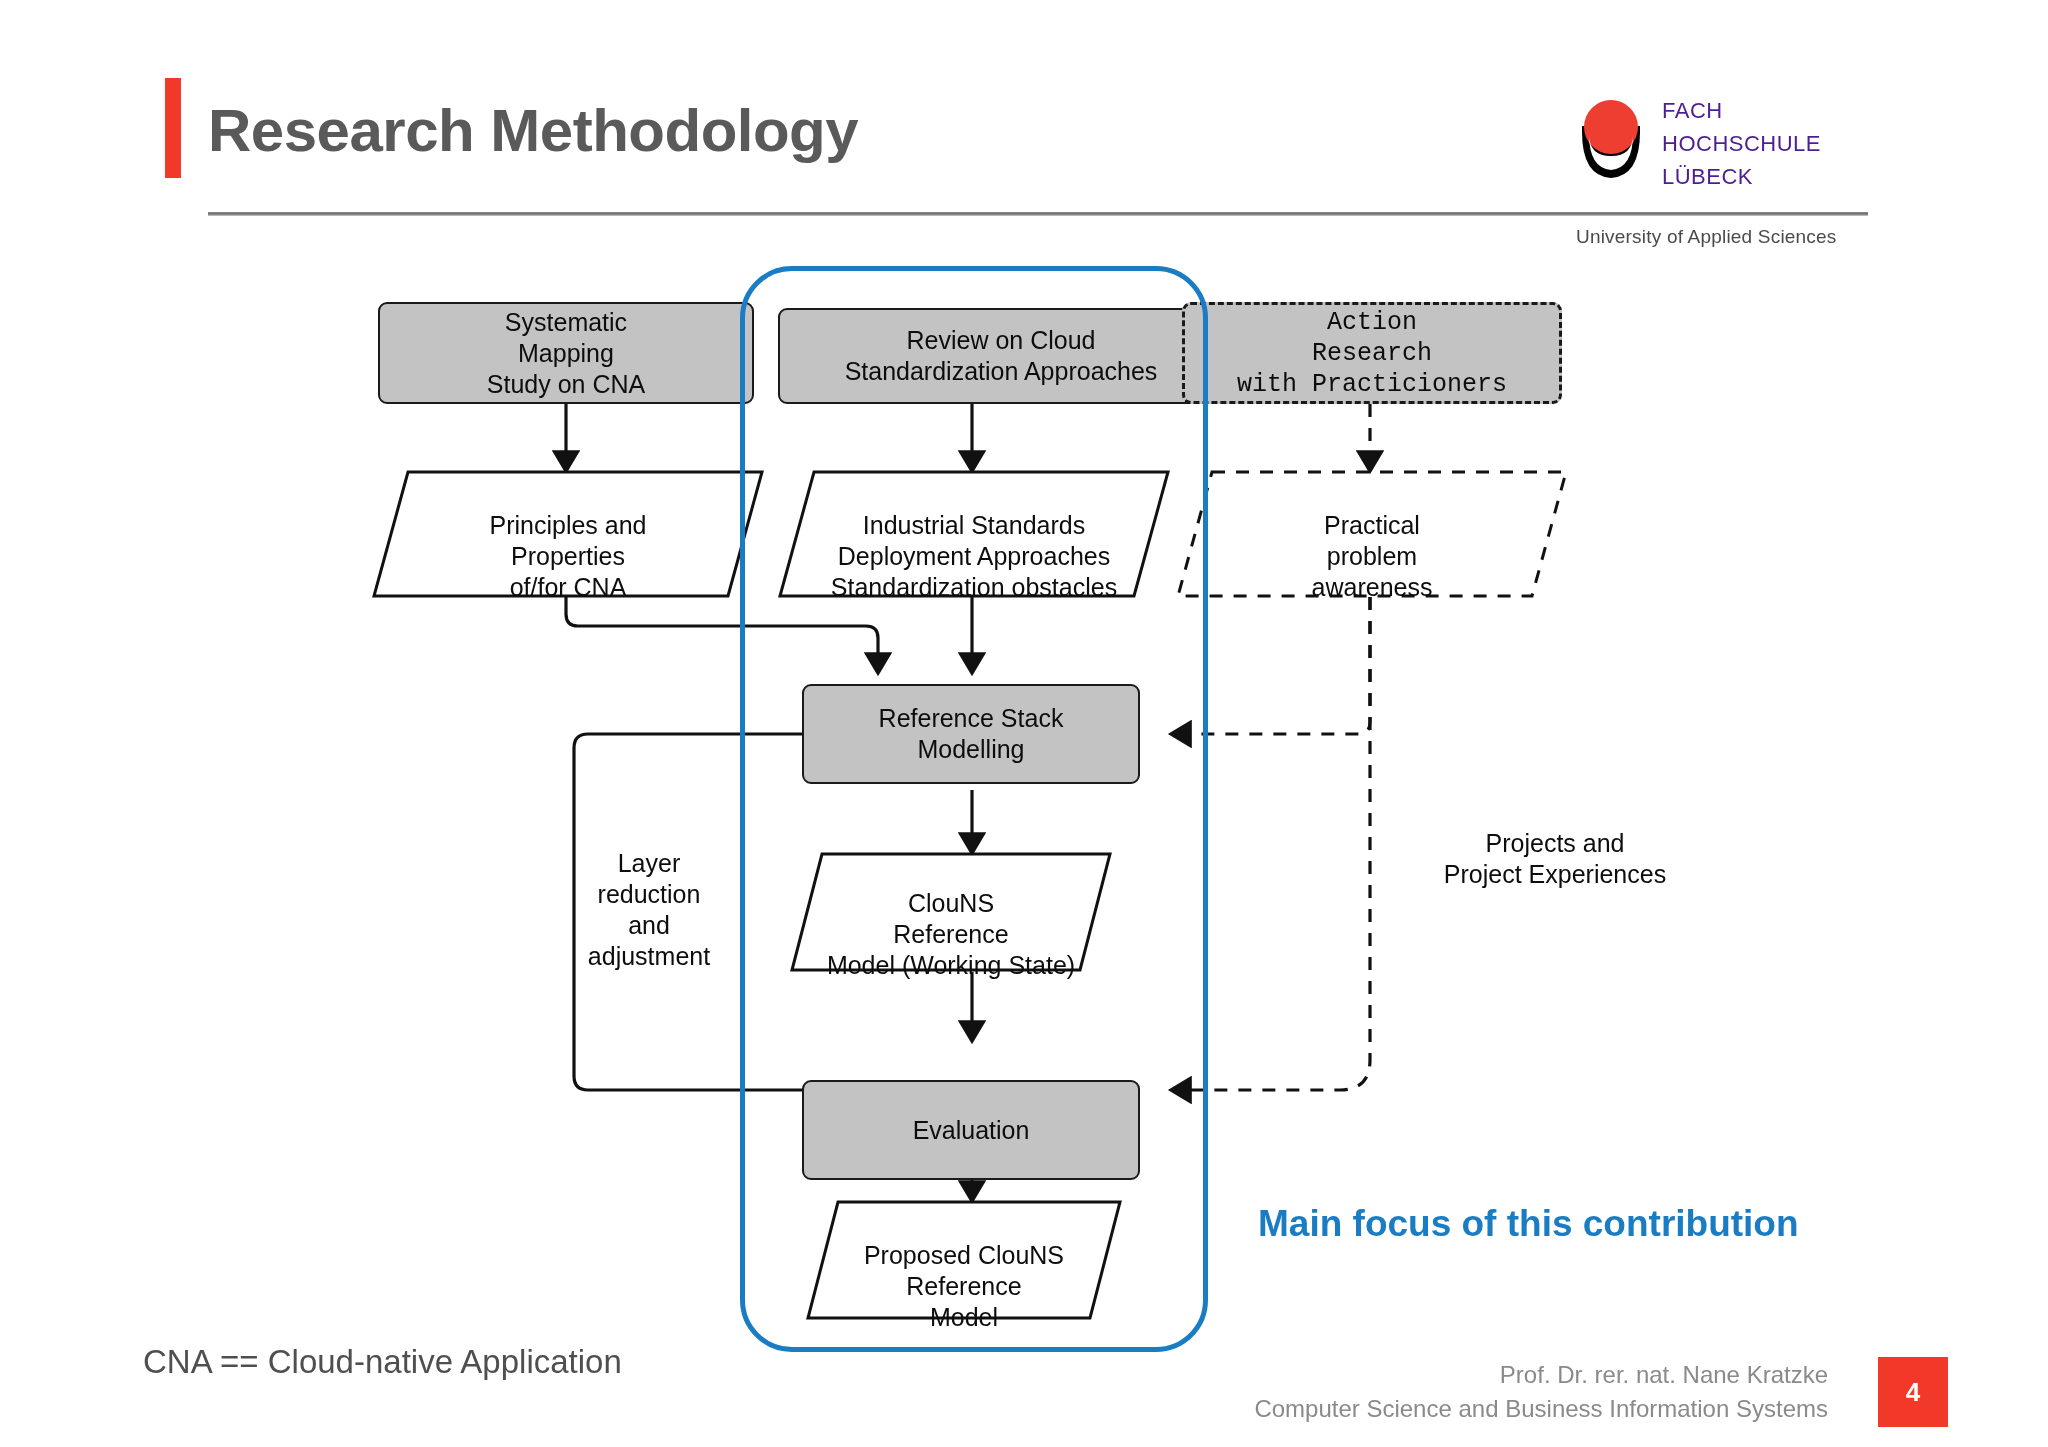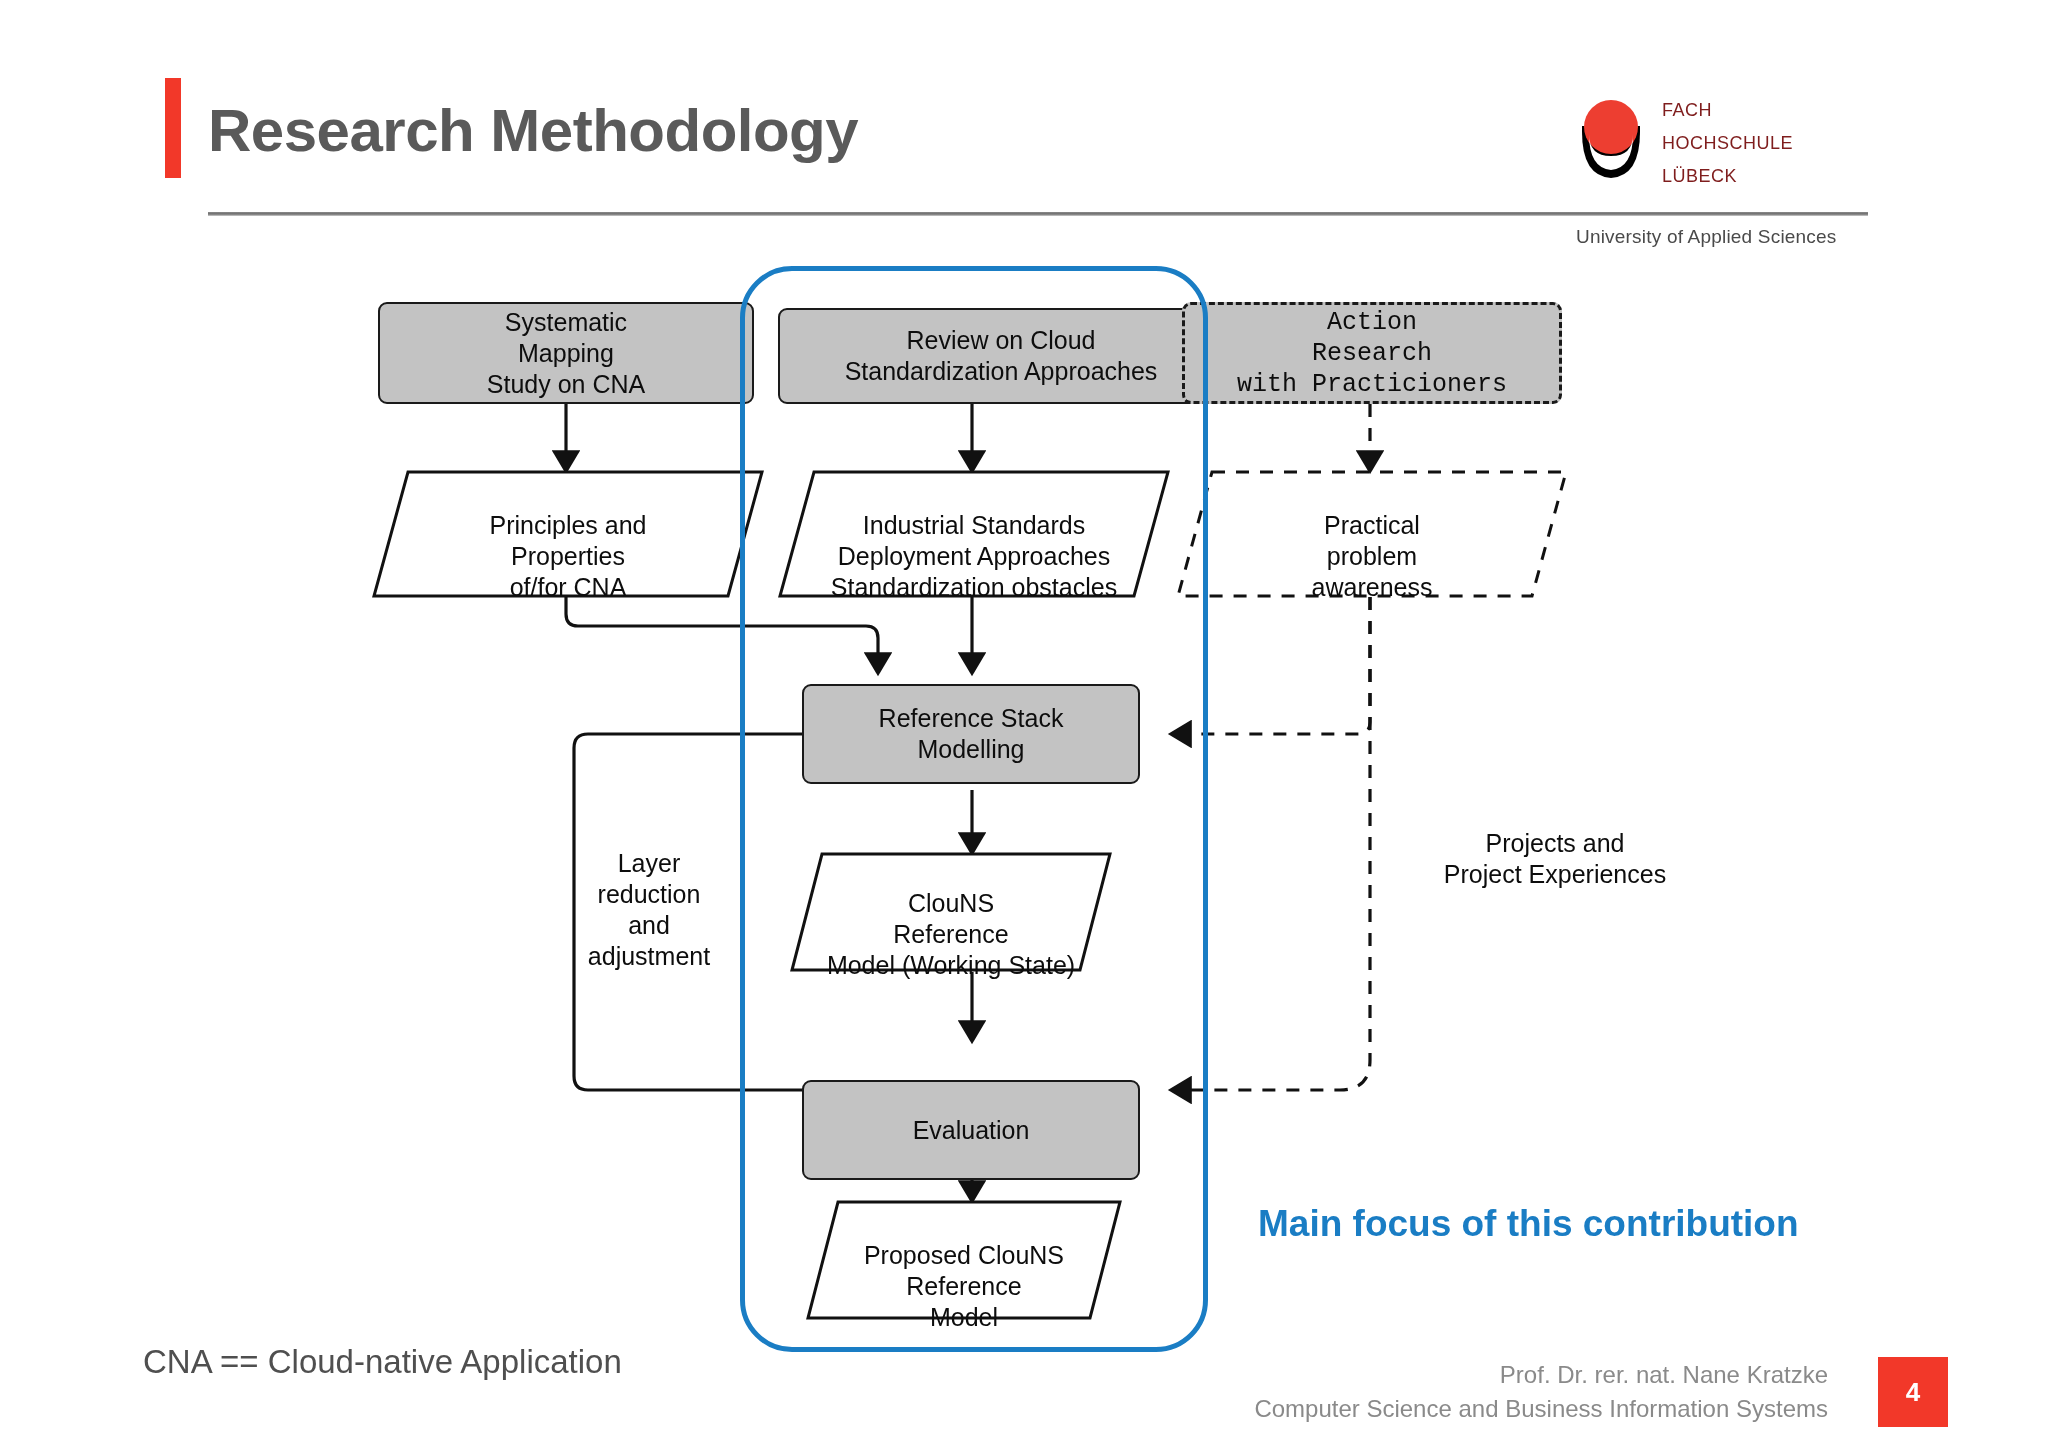--- a/index.html
+++ b/index.html
@@ -8,21 +8,21 @@
 
   
   .hdr-bar{position:absolute;left:165px;top:78px;width:16px;height:100px;background:#f23829;}
   .hdr-title{position:absolute;left:208px;top:96px;font-size:60px;font-weight:bold;color:#5a5a5a;letter-spacing:-0.5px;white-space:nowrap;}
   .hdr-rule{position:absolute;left:208px;top:212px;width:1660px;height:4px;
             background:linear-gradient(to bottom,#8b8b8b 0%,#6e6e6e 50%,#cfcfcf 100%);}
 
   
   .logo{position:absolute;left:1576px;top:98px;width:292px;height:100px;}
   .logo-mark{position:absolute;left:0;top:0;width:70px;height:82px;}
-  .logo-txt{position:absolute;left:86px;top:-4px;font-size:18px;line-height:33px;color:#7f1d1d;letter-spacing:.5px;}
+  .logo-txt{position:absolute;left:86px;top:-4px;font-size:22px;line-height:33px;color:#4c1d95;letter-spacing:.5px;}
   .uni-line{position:absolute;left:1576px;top:226px;font-size:19px;color:#4a4a4a;letter-spacing:.2px;white-space:nowrap;}
 
   
   #diagram{position:absolute;left:0;top:0;width:2048px;height:1447px;}
   .node{position:absolute;box-sizing:border-box;display:flex;align-items:center;justify-content:center;
         text-align:center;font-size:25px;line-height:31px;color:#0d0d0d;}
   .proc{background:#c3c3c3;border:2.5px solid #1a1a1a;border-radius:9px;}
   .proc.dashed{border-style:dashed;border-width:3px;}
   .pgram-wrap{position:absolute;}
   .pgram-wrap svg{position:absolute;left:0;top:0;}

